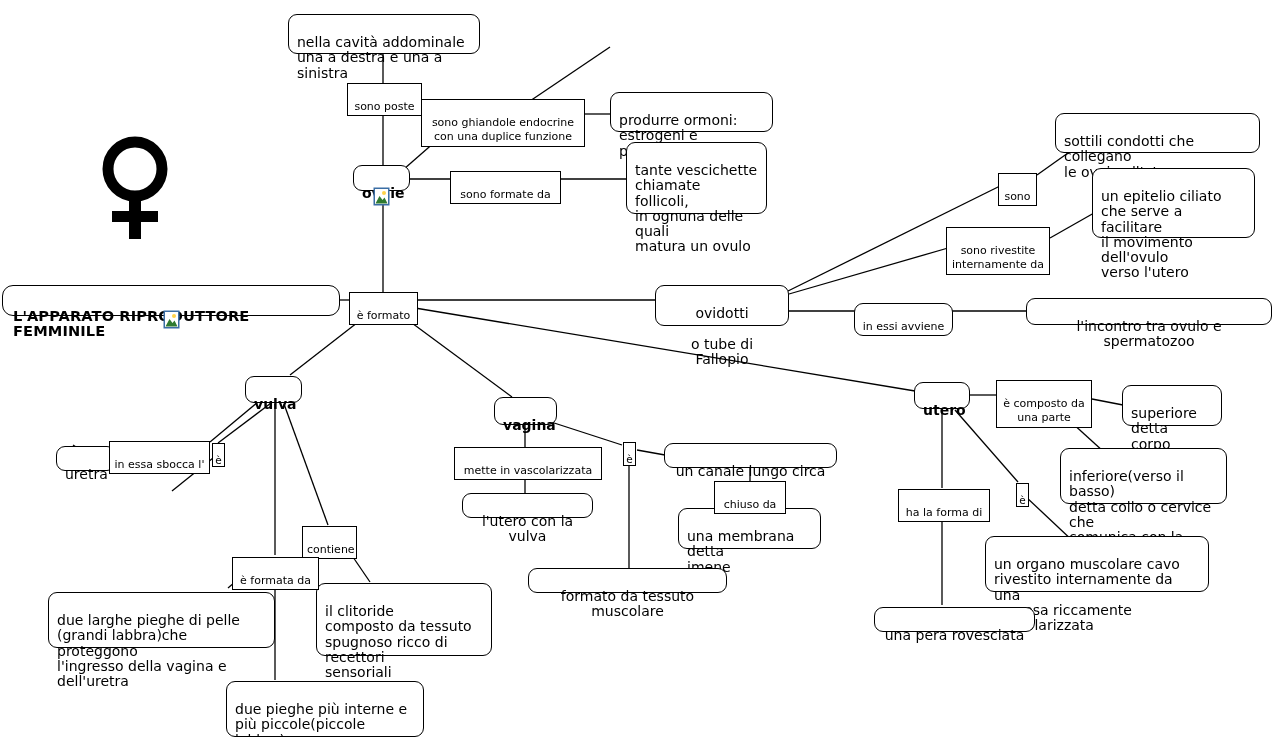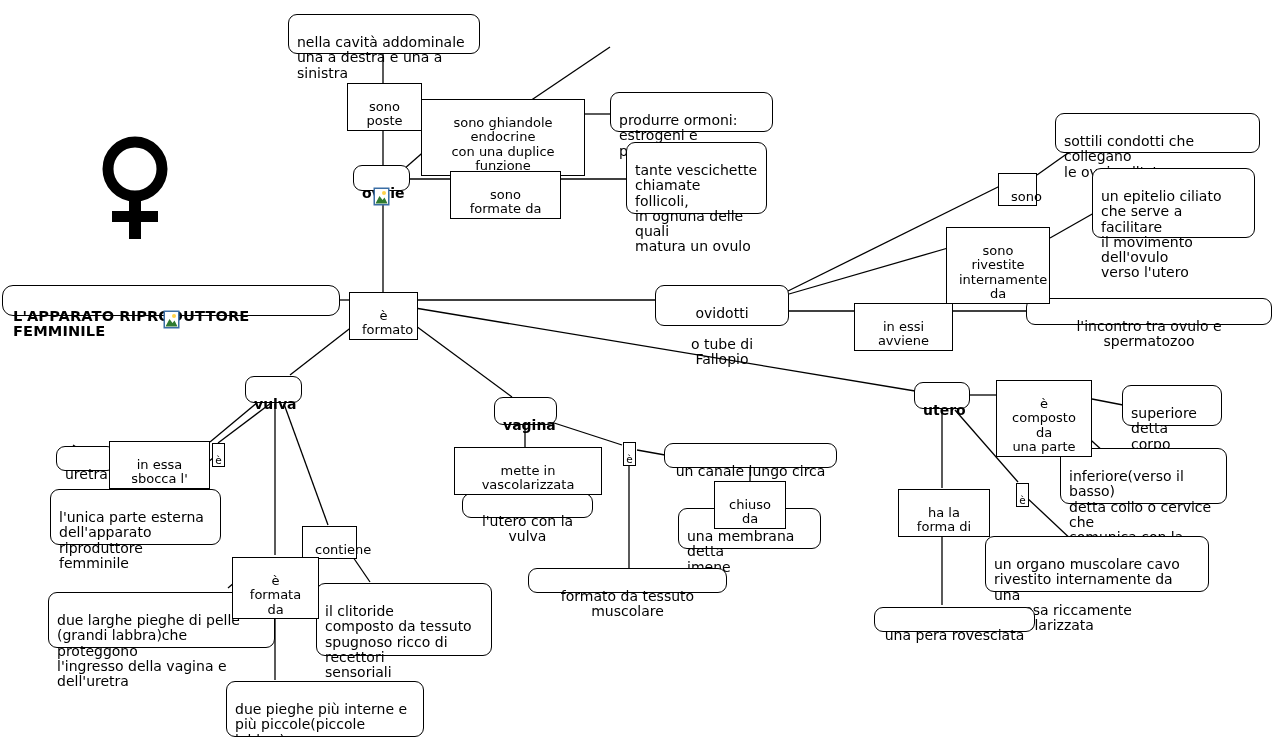--- a/index.html
+++ b/index.html
@@ -55,23 +55,23 @@
     border-width: 1.8px;
     border-radius: 11px;
   }
   
   .link-label {
     position: absolute;
     box-sizing: border-box;
     border: 1.4px solid #000000;
     background: #ffffff;
     color: #000000;
-    font-size: 13px;
+    font-size: 11px;
     line-height: 14.6px;
-    padding: 1px 12px;
+    padding: 1px 4px;
     text-align: center;
     white-space: pre-line;
     z-index: 6;
   }
   .link-label.tiny {
     font-size: 10.5px;
     line-height: 11px;
     padding: 0px 2px;
   }
   b { font-weight: normal; }
@@ -233,25 +233,20 @@
   </div>
 
   <div class="node bold" style="left:245px; top:376px; width:57px; height:27px;">
     <span>vulva</span>
   </div>
 
   <div class="node" style="left:56px; top:446px; width:60px; height:25px; text-align:center;">
     <span>uretra</span>
   </div>
 
-  <div class="node" style="left:50px; top:489px; width:171px; height:56px;">
-    <span>l'unica parte esterna
-dell'apparato riproduttore
-femminile</span>
-  </div>
 
   <div class="node" style="left:48px; top:592px; width:227px; height:56px;">
     <span>due larghe pieghe di pelle
 (</span><b>grandi labbra</b><span>)che proteggono
 l'ingresso della vagina e dell'uretra</span>
   </div>
 
   <div class="node" style="left:178px; top:681px; width:198px; height:56px;margin-left:48px;">
     <span>due pieghe più interne e
 più piccole(</span><b>piccole labbra)</b><span>
@@ -330,21 +325,21 @@
 
   <div class="link-label" style="left:998px; top:173px; width:39px;">
     <span>sono</span>
   </div>
 
   <div class="link-label" style="left:946px; top:227px; width:104px;">
     <span>sono rivestite
 internamente da</span>
   </div>
 
-  <div class="link-label" style="left:854px; top:303px; width:99px;">
+  <div class="link-label" style="left:854px; top:303px; width:99px;border-radius:9px;">
     <span>in essi avviene</span>
   </div>
 
   <div class="link-label" style="left:109px; top:441px; width:101px;">
     <span>in essa sbocca l'</span>
   </div>
 
   <div class="link-label tiny" style="left:212px; top:443px; width:13px;">
     <span>è</span>
   </div>

